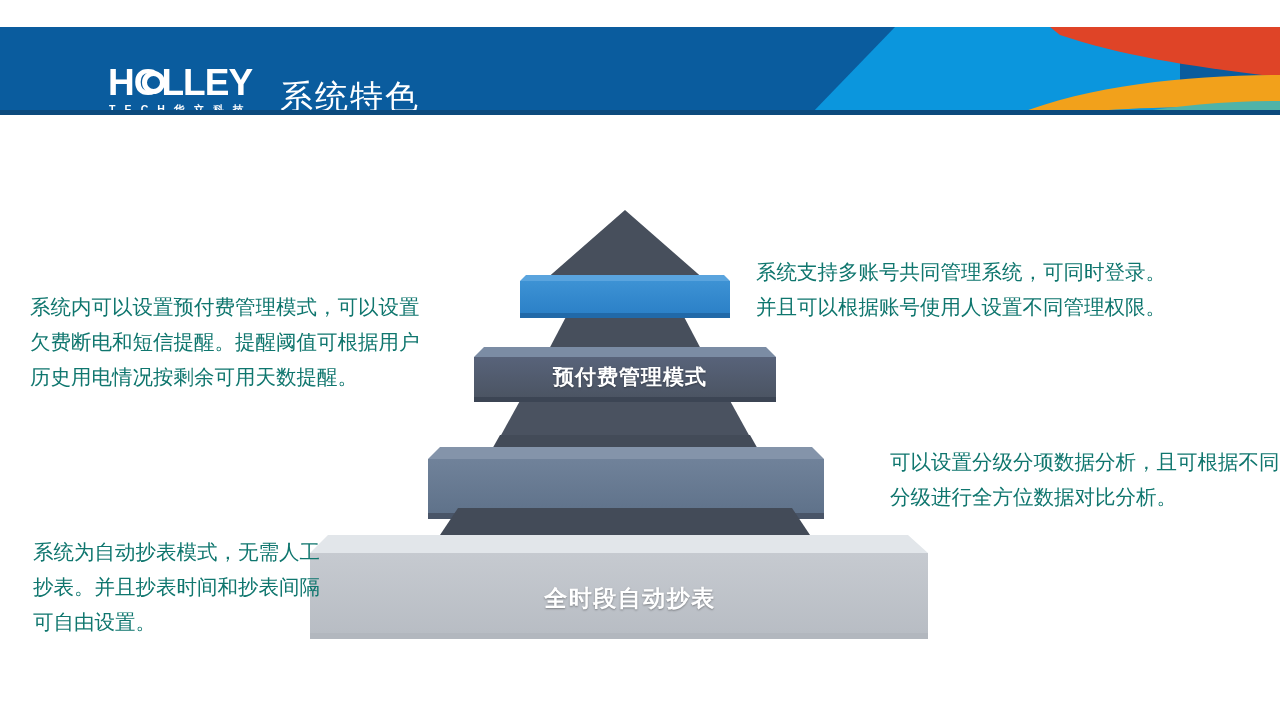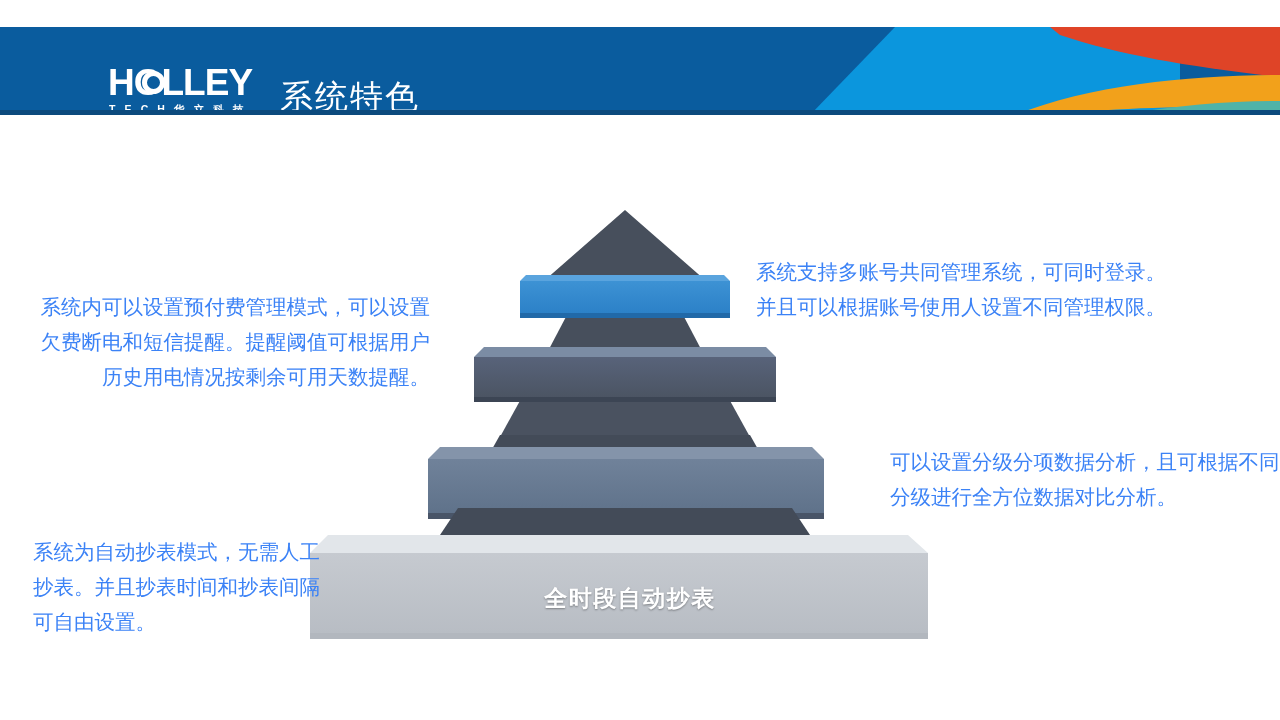--- a/index.html
+++ b/index.html
@@ -115,26 +115,26 @@
     white-space: nowrap;
   }
   .tier-label.t1 { left: 225px; top: 78px; width: 200px; font-size: 16px; letter-spacing: 0.5px; }
   .tier-label.t2 { left: 180px; top: 158px; width: 300px; font-size: 21px; letter-spacing: 1px; }
   .tier-label.t3 { left: 150px; top: 265px; width: 360px; font-size: 26px; letter-spacing: 1.5px; }
   .tier-label.t4 { left: 130px; top: 378px; width: 400px; font-size: 23px; letter-spacing: 1.5px; }
 
   
   .callout {
     position: absolute;
-    color: #3b82f6;
+    color: #0f766e;
     font-size: 20.5px;
     line-height: 35px;
     font-family: "DejaVu Sans", "Liberation Sans", sans-serif;
   }
-  .callout-left-1 { left: 30px; top: 290px; width: 400px; text-align: right; }
+  .callout-left-1 { left: 30px; top: 290px; width: 400px; text-align: left; }
   .callout-left-2 { left: 22px; top: 535px; width: 300px; text-align: left; margin-left: 11px; }
   .callout-right-1 { left: 756px; top: 255px; width: 430px; text-align: left; }
   .callout-right-2 { left: 890px; top: 445px; width: 390px; text-align: left; }
 </style>
 </head>
 <body>
 
 <div class="header">
 
   <svg class="swoosh" viewBox="0 0 520 88" preserveAspectRatio="none">
@@ -211,20 +211,21 @@
 
     <polygon points="158,303 492,303 520,345 130,345" fill="#434b58"></polygon>
 
     <g>
       <polygon points="28,330 608,330 628,348 10,348" fill="#e2e6ea"></polygon>
       <rect x="10" y="348" width="618" height="86" fill="url(#g-t4)"></rect>
       <rect x="10" y="428" width="618" height="6" fill="#b2b7be"></rect>
     </g>
   </svg>
 
+  <div class="tier-label t2">预付费管理模式</div>
   <div class="tier-label t4">全时段自动抄表</div>
 </div>
 
 <div class="callout callout-left-1">系统内可以设置预付费管理模式，可以设置欠费断电和短信提醒。提醒阈值可根据用户历史用电情况按剩余可用天数提醒。</div>
 
 <div class="callout callout-left-2">系统为自动抄表模式，无需人工抄表。并且抄表时间和抄表间隔可自由设置。</div>
 
 <div class="callout callout-right-1">系统支持多账号共同管理系统，可同时登录。并且可以根据账号使用人设置不同管理权限。</div>
 
 <div class="callout callout-right-2">可以设置分级分项数据分析，且可根据不同分级进行全方位数据对比分析。</div>

